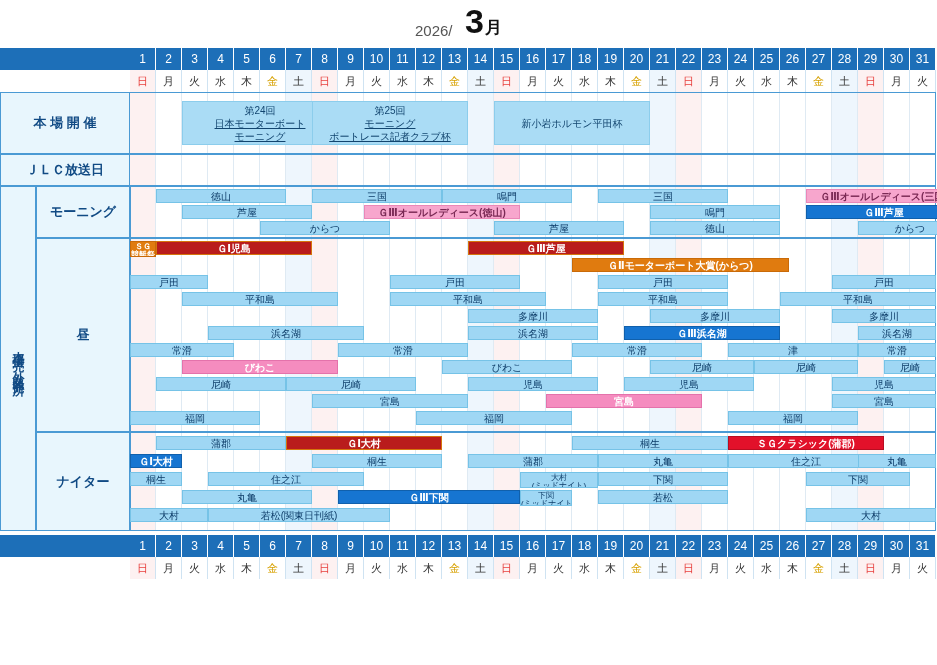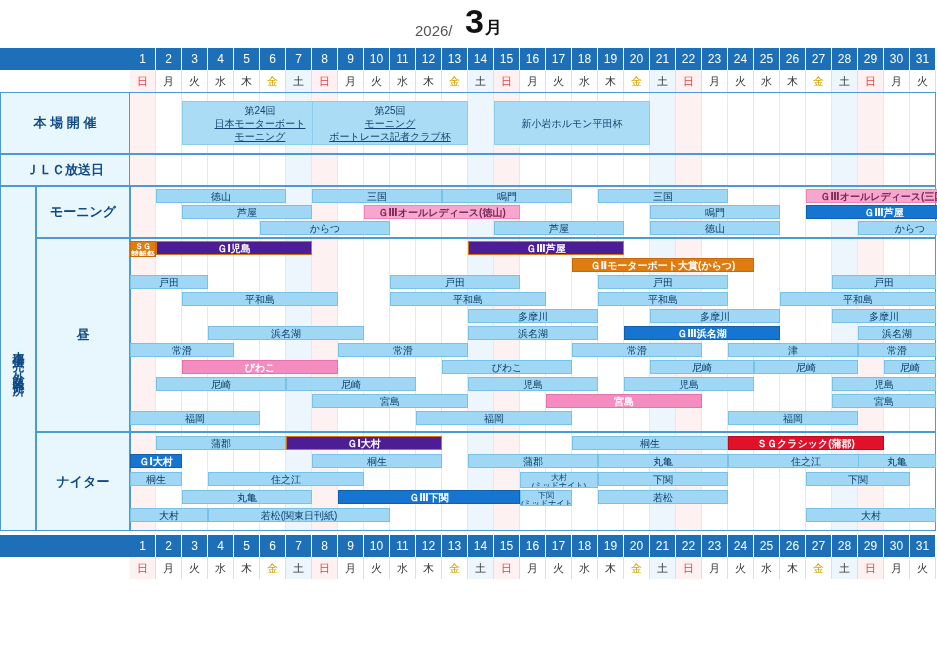--- a/index.html
+++ b/index.html
@@ -30,21 +30,21 @@
   .bodybg.sat{background:#eef6fd;}
 
   .lbl{position:absolute;box-sizing:border-box;border:1px solid #4a9ad4;background:#e8f6fd;color:#104a84;font-weight:bold;font-size:13px;display:flex;align-items:center;justify-content:center;text-align:center;}
   .lbl.v{writing-mode:vertical-rl;letter-spacing:3px;font-size:12px;}
 
   .section{position:absolute;box-sizing:border-box;border:1px solid #4a9ad4;background:#fff;}
 
   
   .bar{position:absolute;box-sizing:border-box;height:14px;line-height:13px;font-size:10px;text-align:center;color:#0d3c68;background:#aadcf5;border:1px solid #7cc6ea;white-space:nowrap;overflow:hidden;}
   .bar.blue-s{background:#9fd7f4;border-color:#76c3e7;}
-  .bar.orange{background:#4c1d95;border-color:#d5740c;color:#fff;font-weight:bold;}
+  .bar.orange{background:#b91c1c;border-color:#d5740c;color:#fff;font-weight:bold;}
   .bar.dkorange{background:#e07b0f;border-color:#c96a08;color:#fff;font-weight:bold;}
   .bar.pink{background:#f7a6cd;border-color:#ea87b8;color:#7b2a55;font-weight:bold;}
   .bar.hotpink{background:#f58cbf;border-color:#e472ab;color:#fff;font-weight:bold;}
   .bar.dkblue{background:#1675d1;border-color:#1060ac;color:#fff;font-weight:bold;}
   .bar.red{background:#e2112a;border-color:#b80d21;color:#fff;font-weight:bold;}
   .bar.two{height:16px;line-height:8px;font-size:8px;padding-top:1px;}
 
   .honba{position:absolute;box-sizing:border-box;background:#aadcf5;border:1px solid #8ccdec;color:#12456f;font-size:10px;text-align:center;line-height:13px;}
 </style>
 </head>
@@ -193,21 +193,21 @@
       <div class="bar blue-s" style="left:260px;top:173px;width:130px;">からつ</div>
       <div class="bar blue-s" style="left:494px;top:173px;width:130px;">芦屋</div>
       <div class="bar blue-s" style="left:650px;top:173px;width:130px;">徳山</div>
       <div class="bar blue-s" style="left:858px;top:173px;width:104px;">からつ</div>
       <div class="bar dkorange two" style="left:130px;top:193px;width:26px;">
         <div>ＳＧ</div>
         <div>競艇祭</div>
       </div>
       <div class="bar orange" style="left:156px;top:193px;width:156px;">ＧⅠ児島</div>
       <div class="bar orange" style="left:468px;top:193px;width:156px;">ＧⅢ芦屋</div>
-      <div class="bar dkorange" style="left:572px;top:210px;width:182px;">ＧⅡモーターボート大賞(からつ)</div>
+      <div class="bar dkorange" style="left:572px;top:210px;width:217px;">ＧⅡモーターボート大賞(からつ)</div>
       <div class="bar blue-s" style="left:130px;top:227px;width:78px;">戸田</div>
       <div class="bar blue-s" style="left:390px;top:227px;width:130px;">戸田</div>
       <div class="bar blue-s" style="left:598px;top:227px;width:130px;">戸田</div>
       <div class="bar blue-s" style="left:832px;top:227px;width:104px;">戸田</div>
       <div class="bar blue-s" style="left:182px;top:244px;width:156px;">平和島</div>
       <div class="bar blue-s" style="left:390px;top:244px;width:156px;">平和島</div>
       <div class="bar blue-s" style="left:598px;top:244px;width:130px;">平和島</div>
       <div class="bar blue-s" style="left:780px;top:244px;width:156px;">平和島</div>
       <div class="bar blue-s" style="left:468px;top:261px;width:130px;">多摩川</div>
       <div class="bar blue-s" style="left:650px;top:261px;width:130px;">多摩川</div>

